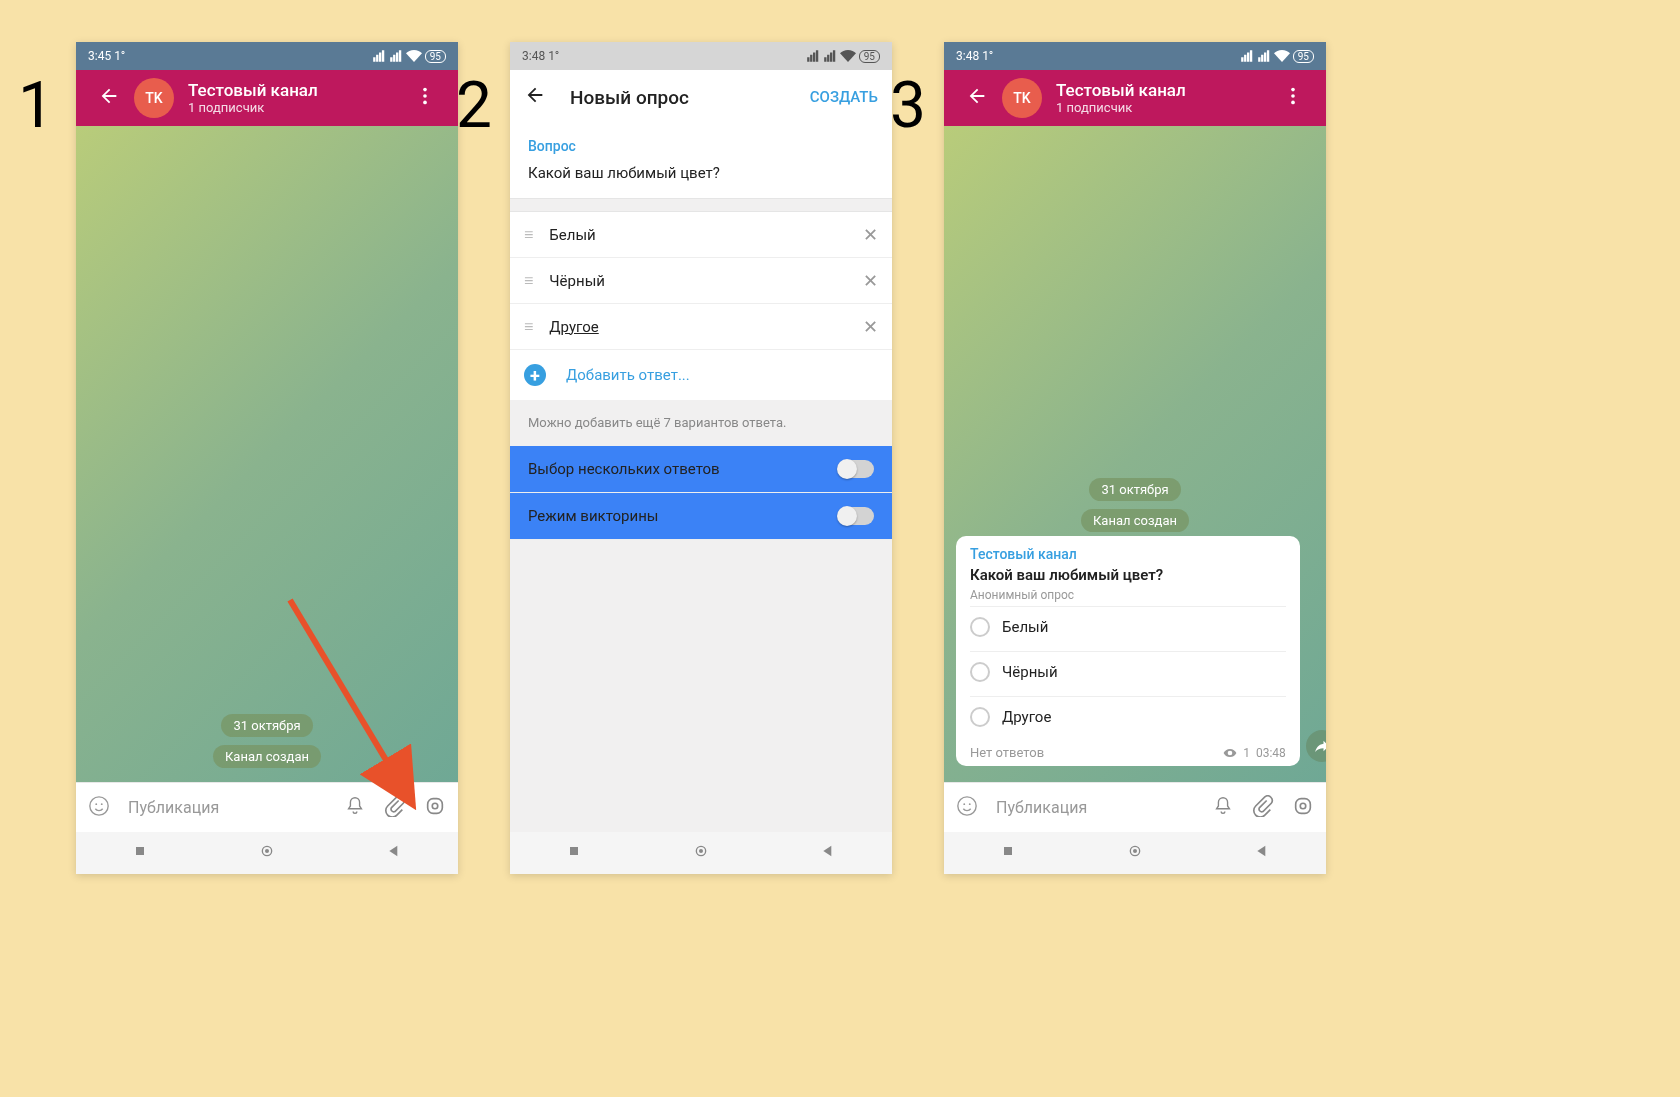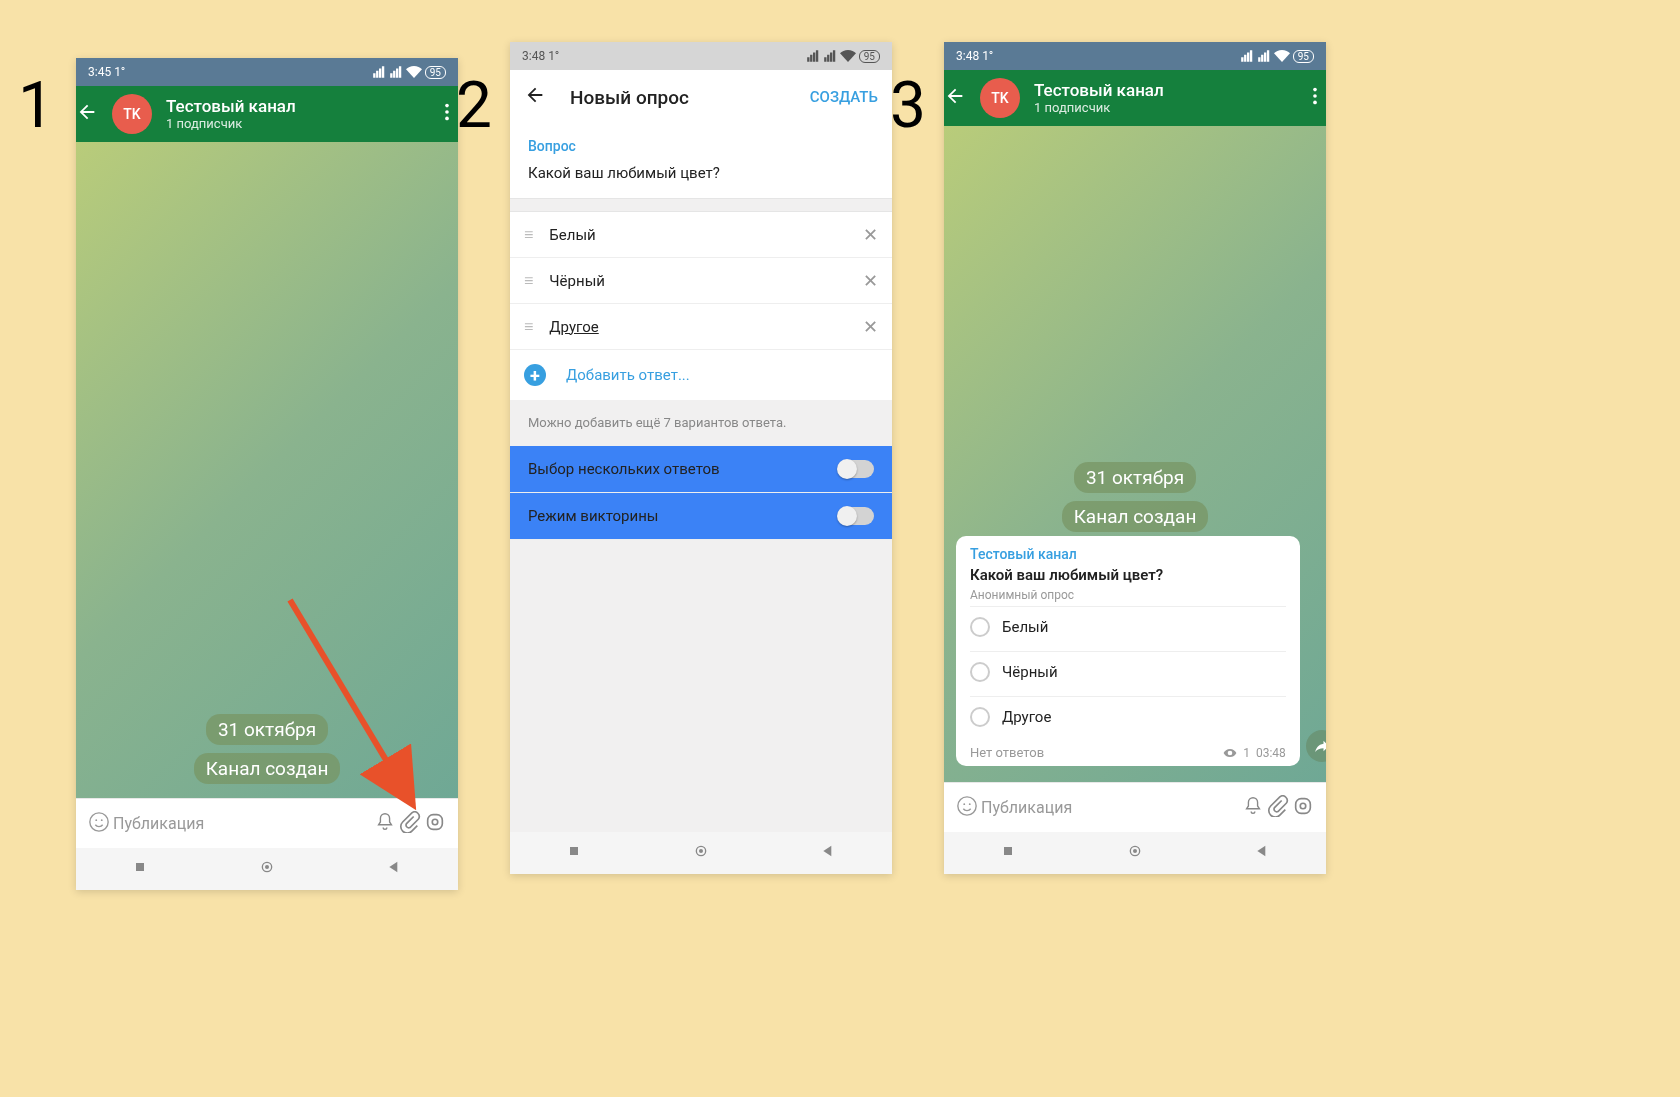--- a/index.html
+++ b/index.html
@@ -31,25 +31,25 @@
     display: flex;
     align-items: center;
     justify-content: space-between;
     padding: 0 12px;
     font-size: 12px;
     color: #fff;
   }
   .status-bar.dark { color: #555; background: #d6d6d6; }
   .status-icons { display: flex; align-items: center; gap: 3px; }
   .tg-header {
-    background: #15803d;
+    background: #be185d;
     height: 56px;
     display: flex;
     align-items: center;
-    padding: 0 0;
+    padding: 0 22px;
     gap: 14px;
     color: #fff;
   }
   .status-on-header { background: #5a7a95; }
   .avatar {
     width: 40px; height: 40px; border-radius: 50%;
     background: #e85d4d; display: flex; align-items: center; justify-content: center;
     font-size: 14px; font-weight: 500; color: #fff;
   }
   .header-titles { flex: 1; display: flex; flex-direction: column; line-height: 1.2; }
@@ -61,32 +61,32 @@
     position: relative;
     display: flex;
     flex-direction: column;
     justify-content: flex-end;
     align-items: center;
     padding-bottom: 10px;
   }
   .date-pill, .sys-pill {
     background: rgba(120,150,100,0.75);
     color: #fff;
-    font-size: 19px;
+    font-size: 13px;
     padding: 4px 12px;
     border-radius: 14px;
     margin: 4px 9px;
   }
   .input-bar {
     height: 50px;
     background: #fff;
     display: flex;
     align-items: center;
     padding: 0 12px;
-    gap: 3px;
+    gap: 18px;
     border-top: 1px solid #e8e8e8;
   }
   .input-bar .placeholder { flex: 1; color: #999; font-size: 16px; }
   .nav-bar {
     height: 42px;
     background: #f5f5f5;
     display: flex;
     align-items: center;
     justify-content: space-around;
   }
@@ -169,21 +169,21 @@
   }
   .underline { text-decoration: underline; }
 </style>
 </head>
 <body>
 
 <div class="step-label" style="left:18px; top:68px;">1</div>
 <div class="step-label" style="left:456px; top:68px;">2</div>
 <div class="step-label" style="left:890px; top:68px;">3</div>
 
-<div class="phone" style="left:76px; top:58px;justify-content:flex-end;">
+<div class="phone" style="left:76px; top:42px;justify-content:flex-end;">
   <div class="status-bar status-on-header">
     <div>
       <span>3:45</span> <span>1°</span>
     </div>
     <div class="status-icons">
       <svg class="icon-svg" viewBox="0 0 24 24" style="width:14px;height:14px">
           <path fill="currentColor" d="M2 22h4v-8H2v8zm5 0h4V10H7v12zm5 0h4V6h-4v16zm5 0h4V2h-4v20z"></path>
         </svg>
       <svg class="icon-svg" viewBox="0 0 24 24" style="width:14px;height:14px">
           <path fill="currentColor" d="M2 22h4v-8H2v8zm5 0h4V10H7v12zm5 0h4V6h-4v16zm5 0h4V2h-4v20z"></path>

